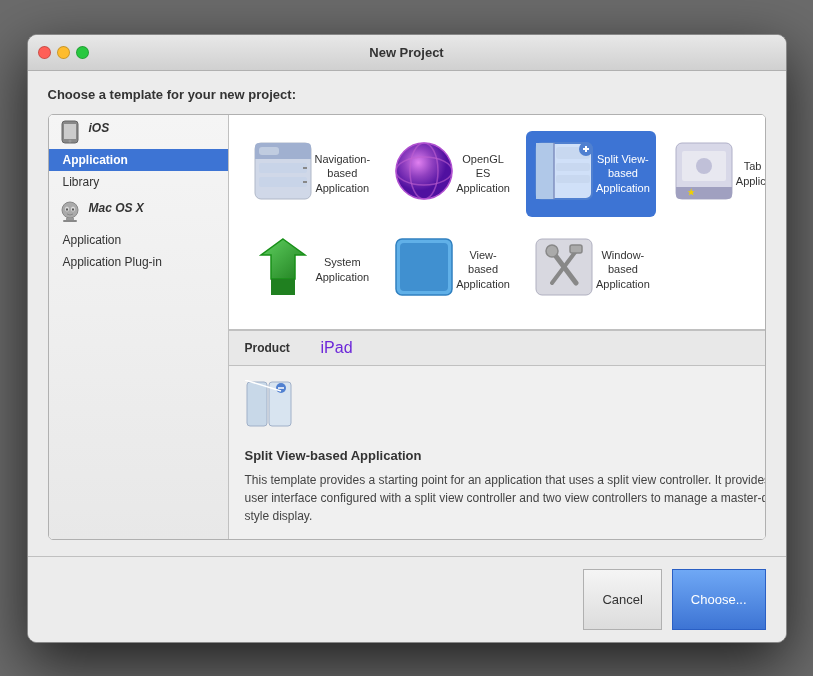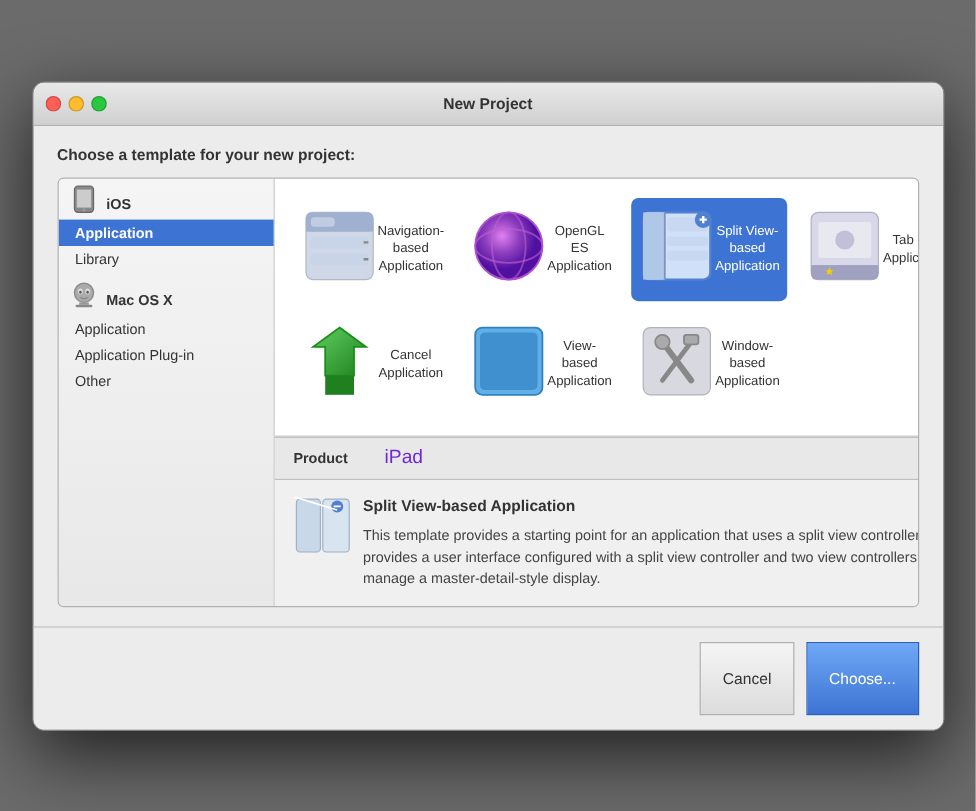--- a/index.html
+++ b/index.html
@@ -82,27 +82,28 @@
       border-right: 1px solid #c0c0c0;
       flex-shrink: 0;
     }
 
     .sidebar-group {
       margin-bottom: 2px;
     }
 
     .sidebar-platform {
       display: flex;
-      align-items: flex-end;
+      align-items: flex-start;
       gap: 8px;
       padding: 6px 10px;
       font-size: 12px;
       font-weight: bold;
       color: #333;
       cursor: pointer;
+      font-style: italic;
     }
 
     .platform-icon {
       width: 22px;
       height: 22px;
       display: flex;
       align-items: center;
       justify-content: center;
     }
 
@@ -210,22 +211,23 @@
       display: flex;
       flex-direction: column;
       padding: 6px 16px 10px 16px;
       border-bottom: 1px solid #c0c0c0;
       background: #e8e8e8;
     }
 
     .description-area {
       padding: 14px 16px;
       display: flex;
-      gap: 10px;
+      gap: 20px;
       background: #f0f0f0;
+      flex-direction: column;
     }
 
     .desc-icon {
       width: 48px;
       height: 48px;
       flex-shrink: 0;
     }
 
     .desc-text {
       flex: 1;
@@ -336,23 +338,20 @@
               </svg>
             </div>
             <span>Mac OS X</span>
           </div>
           <div class="sidebar-category">
             <span>Application</span>
           </div>
           <div class="sidebar-category">
             <span>Application Plug-in</span>
           </div>
-          <div class="sidebar-category">
-            <span>Other</span>
-          </div>
         </div>
       </div>
 
       <div class="right-panel">
 
         <div class="templates-grid">
 
           <div class="template-item">
             <div class="template-icon">
               <svg width="64" height="64" viewBox="0 0 64 64">
@@ -430,21 +429,21 @@
                   <linearGradient id="arrowGrad" x1="0%" y1="0%" x2="100%" y2="100%">
                     <stop offset="0%" stop-color="#60d060"></stop>
                     <stop offset="100%" stop-color="#208020"></stop>
                   </linearGradient>
                 </defs>
 
                 <polygon points="32,4 54,20 44,20 44,44 20,44 20,20 10,20" fill="url(#arrowGrad)" stroke="#189018" stroke-width="1.5"></polygon>
                 <rect x="20" y="44" width="24" height="16" fill="#208020"></rect>
               </svg>
             </div>
-            <span class="template-label">Cancel Application</span>
+            <span class="template-label">System Application</span>
           </div>
 
           <div class="template-item">
             <div class="template-icon">
               <svg width="64" height="64" viewBox="0 0 64 64">
                 <rect x="4" y="4" width="56" height="56" rx="6" fill="#60b0e8" stroke="#3080c0" stroke-width="1.5"></rect>
                 <rect x="8" y="8" width="48" height="48" rx="4" fill="#4090d0"></rect>
               </svg>
             </div>
             <span class="template-label">View-based<br>Application</span>

